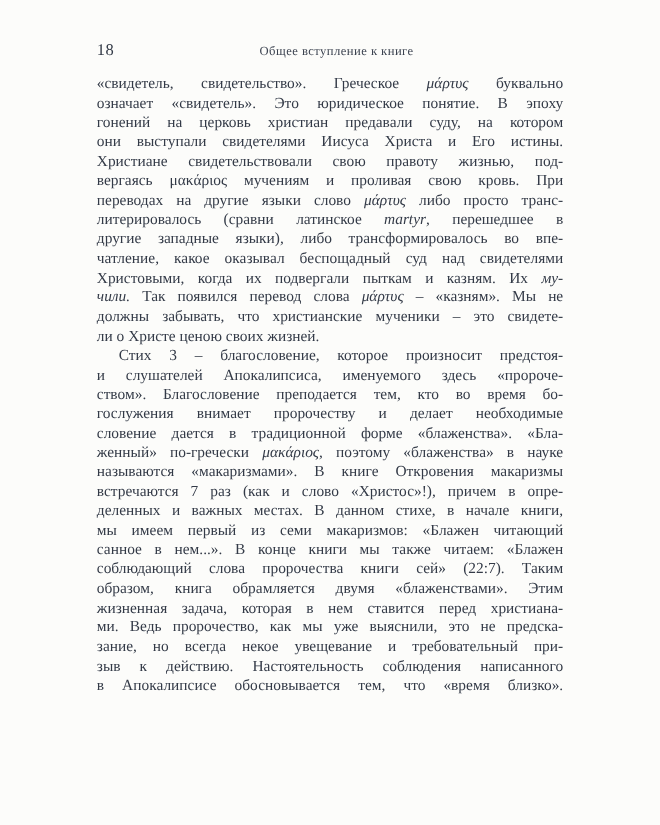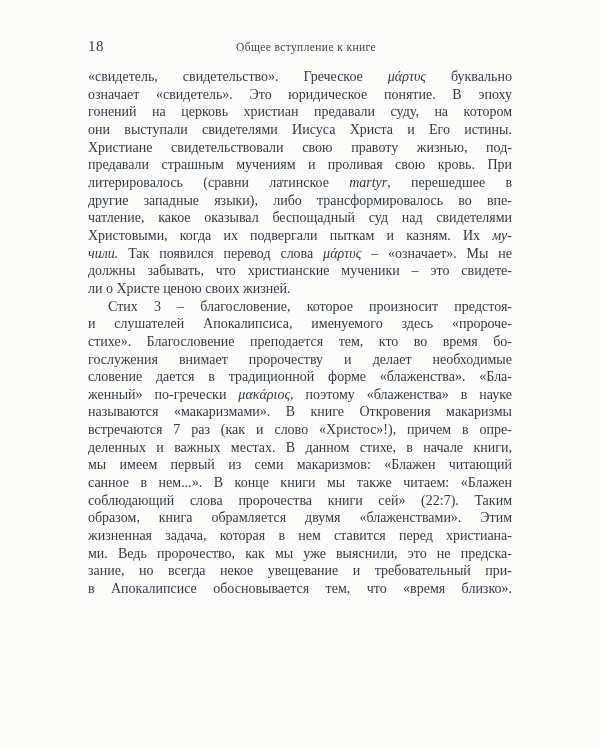--- a/index.html
+++ b/index.html
@@ -71,42 +71,44 @@
     <span class="page-number">18</span>
     <span class="running-title">Общее вступление к книге</span>
   </div>
   <div class="text-body">
       <div class="paragraph">
         <div class="line"><span>«свидетель, свидетельство». Греческое </span><span class="it">μάρτυς</span><span> буквально</span></div>
         <div class="line"><span>означает «свидетель». Это юридическое понятие. В эпоху</span></div>
         <div class="line"><span>гонений на церковь христиан предавали суду, на котором</span></div>
         <div class="line"><span>они выступали свидетелями Иисуса Христа и Его истины.</span></div>
         <div class="line"><span>Христиане свидетельствовали свою правоту жизнью, под-</span></div>
-        <div class="line"><span>предавали страшным мучениям и проливая свою кровь. При</span></div>
+        <div class="line"><span>вергаясь μακάριος мучениям и проливая свою кровь. При</span></div>
+        <div class="line"><span>переводах на другие языки слово </span><span class="it">μάρτυς</span><span> либо просто транс-</span></div>
         <div class="line"><span>литерировалось (сравни латинское </span><span class="it">martyr</span><span>, перешедшее в</span></div>
         <div class="line"><span>другие западные языки), либо трансформировалось во впе-</span></div>
         <div class="line"><span>чатление, какое оказывал беспощадный суд над свидетелями</span></div>
         <div class="line"><span>Христовыми, когда их подвергали пыткам и казням. Их </span><span class="it">му-</span></div>
-        <div class="line"><span class="it">чили.</span><span> Так появился перевод слова </span><span class="it">μάρτυς</span><span> – «означает». Мы не</span></div>
+        <div class="line"><span class="it">чили.</span><span> Так появился перевод слова </span><span class="it">μάρτυς</span><span> – «казням». Мы не</span></div>
         <div class="line"><span>должны забывать, что христианские мученики – это свидете-</span></div>
         <div class="line para-end"><span>ли о Христе ценою своих жизней.</span></div>
       </div>
       <div class="paragraph">
         <div class="line indent"><span>Стих 3 – благословение, которое произносит предстоя-</span></div>
         <div class="line"><span>и слушателей Апокалипсиса, именуемого здесь «пророче-</span></div>
-        <div class="line"><span>стихе». Благословение преподается тем, кто во время бо-</span></div>
+        <div class="line"><span>ством». Благословение преподается тем, кто во время бо-</span></div>
         <div class="line"><span>гослужения внимает пророчеству и делает необходимые</span></div>
         <div class="line"><span>словение дается в традиционной форме «блаженства». «Бла-</span></div>
         <div class="line"><span>женный» по-гречески </span><span class="it">μακάριος</span><span>, поэтому «блаженства» в науке</span></div>
         <div class="line"><span>называются «макаризмами». В книге Откровения макаризмы</span></div>
         <div class="line"><span>встречаются 7 раз (как и слово «Христос»!), причем в опре-</span></div>
         <div class="line"><span>деленных и важных местах. В данном стихе, в начале книги,</span></div>
         <div class="line"><span>мы имеем первый из семи макаризмов: «Блажен читающий</span></div>
         <div class="line"><span>санное в нем...». В конце книги мы также читаем: «Блажен</span></div>
         <div class="line"><span>соблюдающий слова пророчества книги сей» (22:7). Таким</span></div>
         <div class="line"><span>образом, книга обрамляется двумя «блаженствами». Этим</span></div>
         <div class="line"><span>жизненная задача, которая в нем ставится перед христиана-</span></div>
         <div class="line"><span>ми. Ведь пророчество, как мы уже выяснили, это не предска-</span></div>
         <div class="line"><span>зание, но всегда некое увещевание и требовательный при-</span></div>
+        <div class="line"><span>зыв к действию. Настоятельность соблюдения написанного</span></div>
         <div class="line"><span>в Апокалипсисе обосновывается тем, что «время близко».</span></div>
       </div>
     </div>
 </div>
 
 </body></html>

